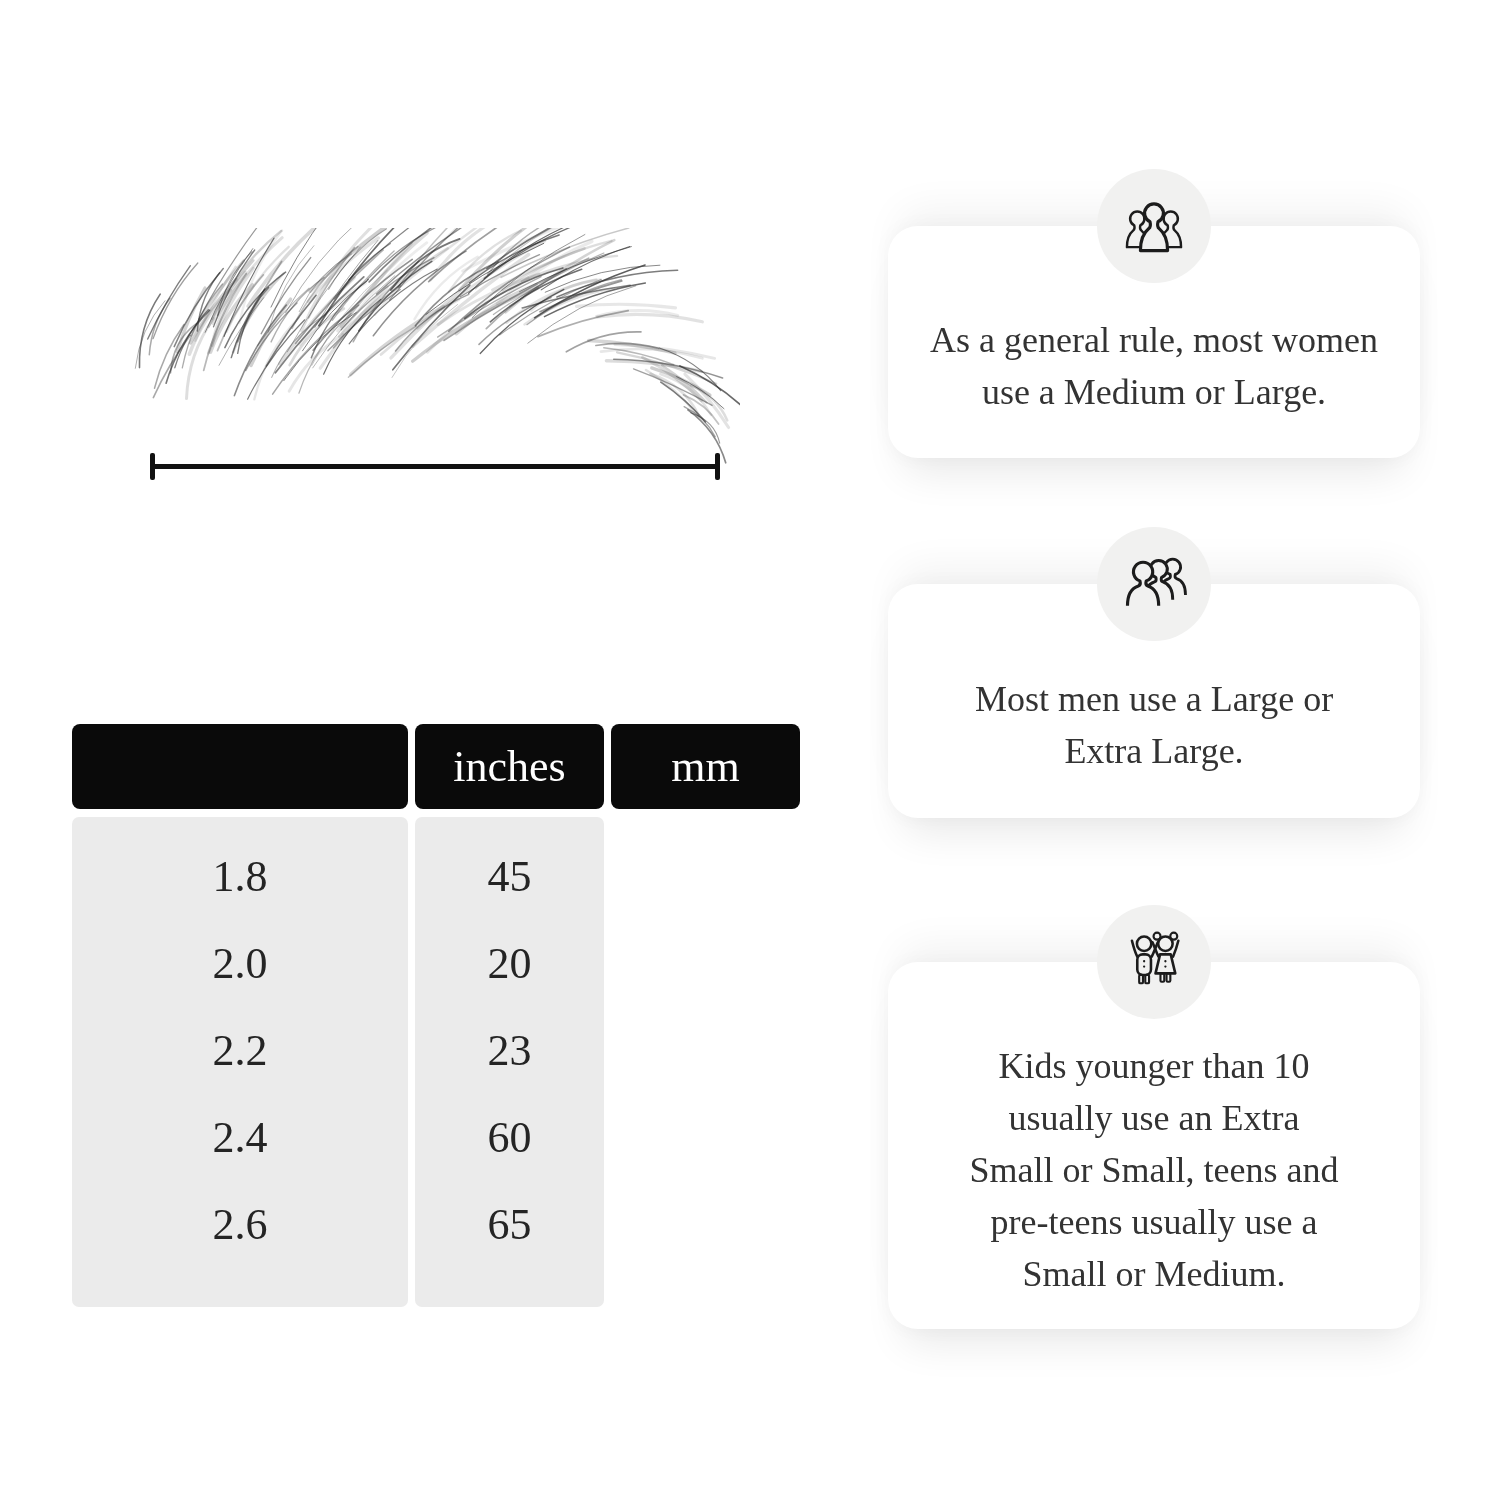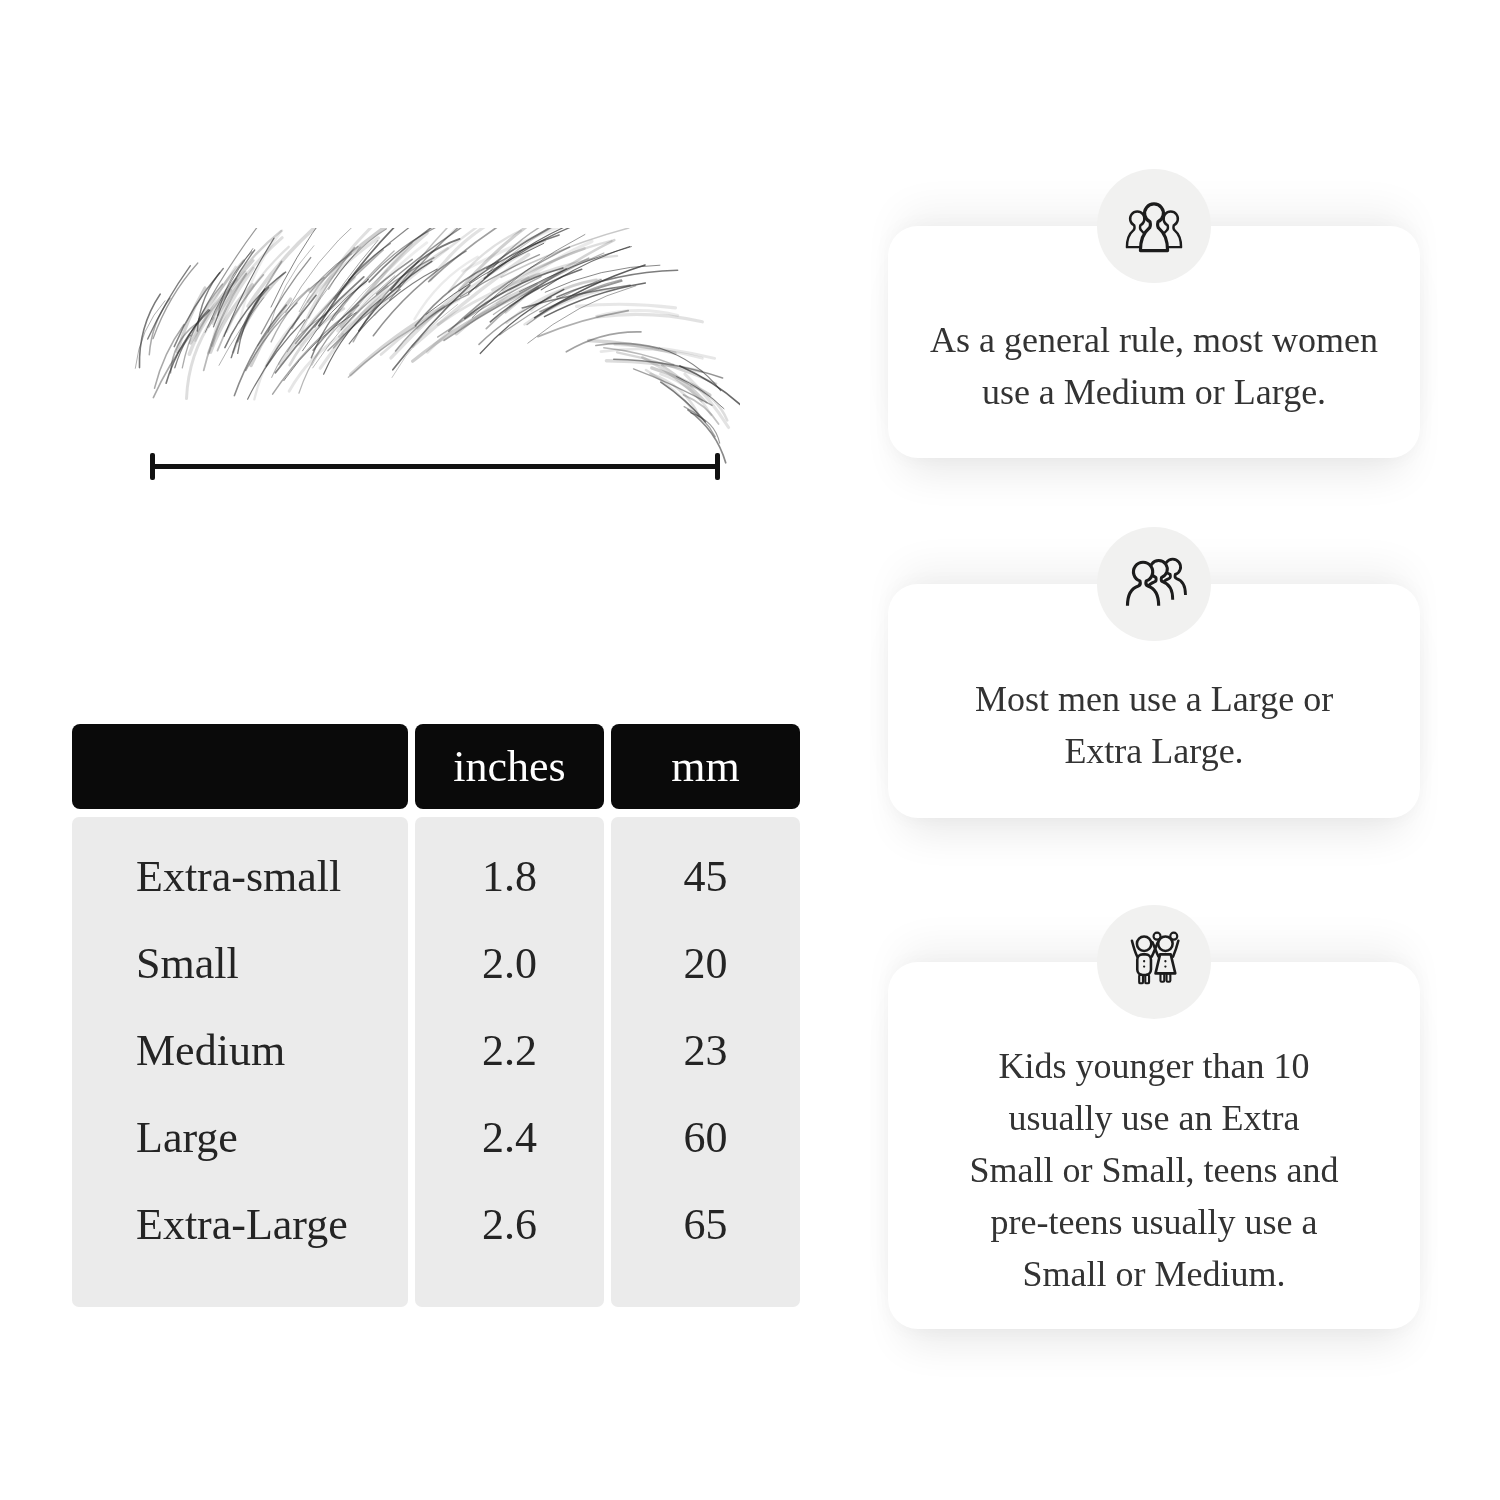--- a/index.html
+++ b/index.html
@@ -288,27 +288,20 @@
     <span class="bar"></span>
     <span class="cap right"></span>
   </div>
 
 
   <div class="size-table">
     <div class="th"></div>
     <div class="th">inches</div>
     <div class="th">mm</div>
 
-    <div class="col col-labels">
-      <div class="cell">Extra-small</div>
-      <div class="cell">Small</div>
-      <div class="cell">Medium</div>
-      <div class="cell">Large</div>
-      <div class="cell">Extra-Large</div>
-    </div>
     <div class="col col-center">
       <div class="cell">1.8</div>
       <div class="cell">2.0</div>
       <div class="cell">2.2</div>
       <div class="cell">2.4</div>
       <div class="cell">2.6</div>
     </div>
     <div class="col col-center">
       <div class="cell">45</div>
       <div class="cell">20</div>

